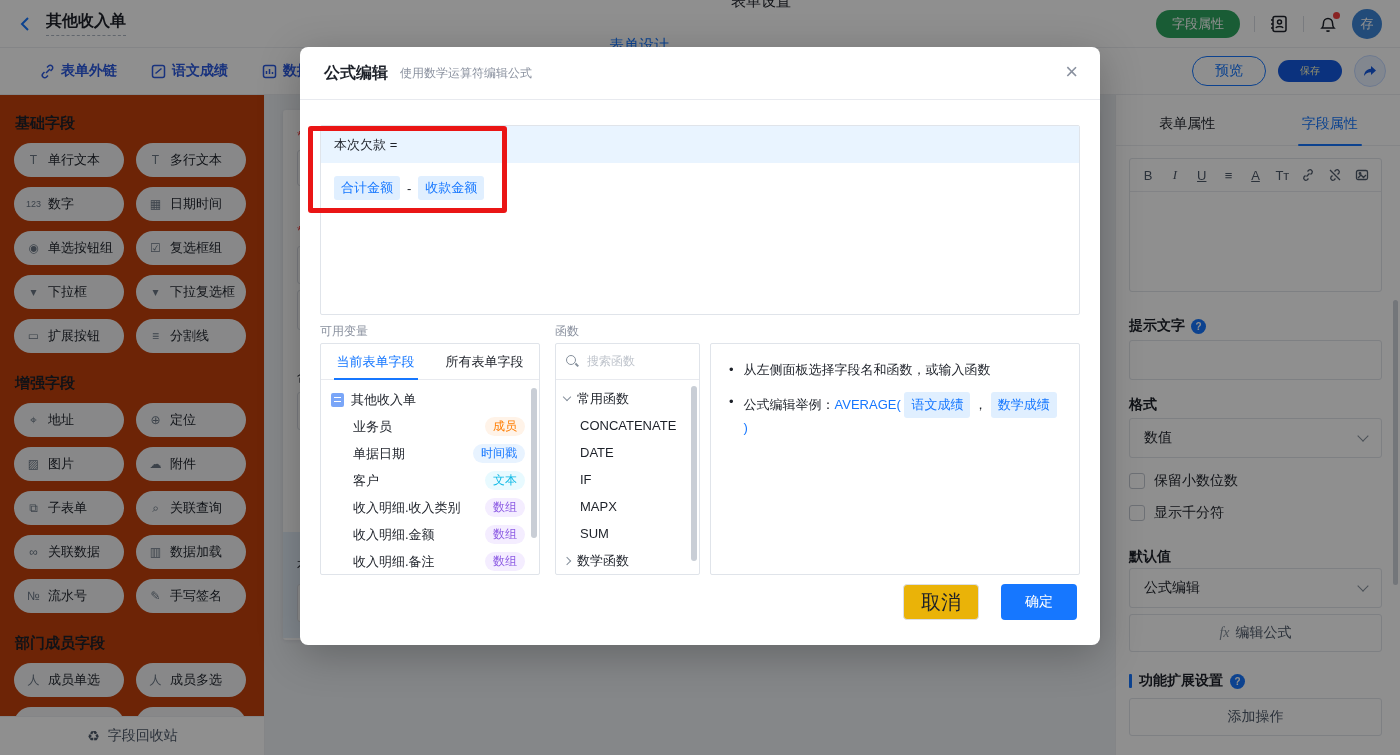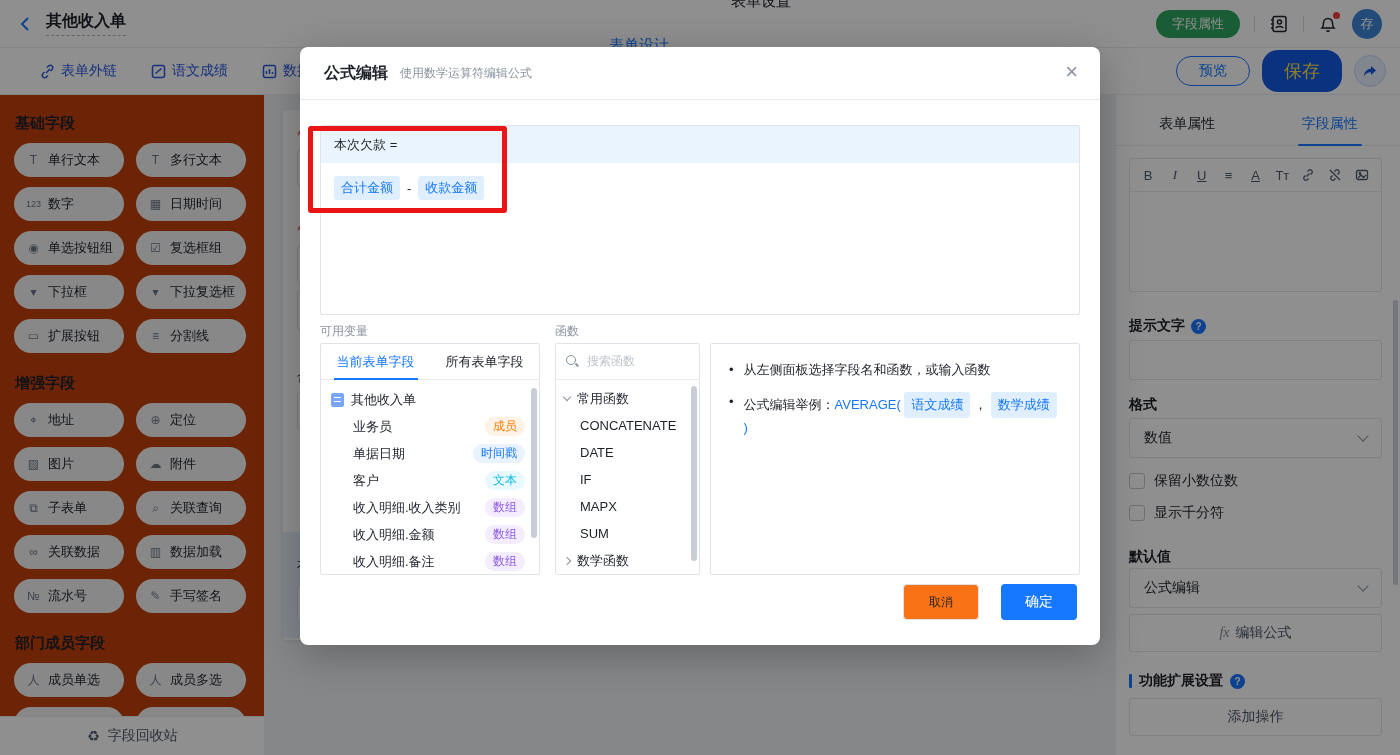--- a/index.html
+++ b/index.html
@@ -21,27 +21,27 @@
   .vdiv { width:1px; height:16px; background:#d8dce3; }
   .icon-btn { position:relative; display:flex; align-items:center; cursor:pointer; }
   .bell-dot { position:absolute; right:-2px; top:-2px; width:7px; height:7px; border-radius:50%;
               background:#f53f3f; }
   .avatar { width:30px; height:30px; border-radius:50%; background:#3d86d8; color:#fff; font-size:13px;
             display:flex; align-items:center; justify-content:center; cursor:pointer; }
 
   
   .toolbar { position:absolute; left:0; top:48px; width:1400px; height:47px; background:#fff;
              border-bottom:1px solid #ebedf0; display:flex; align-items:center; }
-  .tool-left { display:flex; align-items:flex-start; gap:34px; margin-left:40px; }
+  .tool-left { display:flex; align-items:flex-start; gap:34px; margin-left:40px;font-weight:bold; }
   .tool-item { display:flex; align-items:center; gap:6px; color:#2b5ae0; font-size:14px; cursor:pointer; }
   .tool-right { position:absolute; right:14px; display:flex; align-items:center; gap:12px; }
   .btn-preview { height:30px; padding:0 22px; border-radius:16px; border:1px solid #1677ff;
                  background:#fff; color:#1677ff; font-size:14px; cursor:pointer; }
-  .btn-save { height:42px; padding:0 22px; border-radius:16px; border:none; background:#1459e0;
-              color:#fde047; font-size:18px; cursor:pointer; }
+  .btn-save { height:22px; padding:0 22px; border-radius:16px; border:none; background:#1459e0;
+              color:#fef9c3; font-size:10px; cursor:pointer; }
   .btn-share { width:32px; height:32px; border-radius:50%; background:#e8f1ff; border:1px solid #c4d9ff;
                display:flex; align-items:center; justify-content:center; cursor:pointer; }
 
   
   .sidebar { position:absolute; left:0; top:95px; width:265px; height:660px; background:#c2410c;
              border-right:1px solid #ebedf0; overflow:hidden; }
   .sec-title { position:absolute; left:15px; font-size:15px; font-weight:bold; color:#1d2129; }
   .pill { position:absolute; width:110px; height:34px; background:#f2f3f5; border-radius:17px;
           display:flex; align-items:center; gap:7px; padding-left:12px; cursor:pointer; }
   .pill .pic { color:#6b7785; font-size:12px; width:15px; text-align:center; flex:none; }
@@ -155,22 +155,22 @@
   .down { transform:rotate(45deg); margin-top:-3px; }
   .right { transform:rotate(-45deg); }
   .f-item { height:27px; display:flex; align-items:center; padding-left:24px; font-size:13px;
             color:#1d2129; cursor:pointer; }
   .fscroll { position:absolute; right:2px; top:42px; width:6px; height:175px; background:#c9ced6;
              border-radius:3px; }
   .help { left:410px; width:370px; height:232px; padding:16px 18px; }
   .tip { display:flex; gap:10px; font-size:13px; color:#1d2129; line-height:20px; margin-bottom:12px; }
   .bullet { flex:none; }
   .blue { color:#1677ff; }
-  .m-btn-cancel { position:absolute; left:603px; top:537px; width:76px; height:36px; background:#f97316;
-                  border:1px solid #dcdfe6; border-radius:4px; font-size:12px; color:#1d2129; cursor:pointer; }
+  .m-btn-cancel { position:absolute; left:603px; top:537px; width:76px; height:36px; background:#eab308;
+                  border:1px solid #dcdfe6; border-radius:4px; font-size:20px; color:#1d2129; cursor:pointer; }
   .m-btn-confirm { position:absolute; left:701px; top:537px; width:76px; height:36px; background:#1677ff;
                   border:none; border-radius:4px; font-size:14px; color:#fff; cursor:pointer; }
   .red-box { position:absolute; left:8px; top:79px; width:199px; height:87px; border:5px solid #ea1515;
              border-radius:3px; z-index:5; pointer-events:none; }
   svg { display:block; }
 </style>
 </head>
 <body>
 
 <div class="app">

